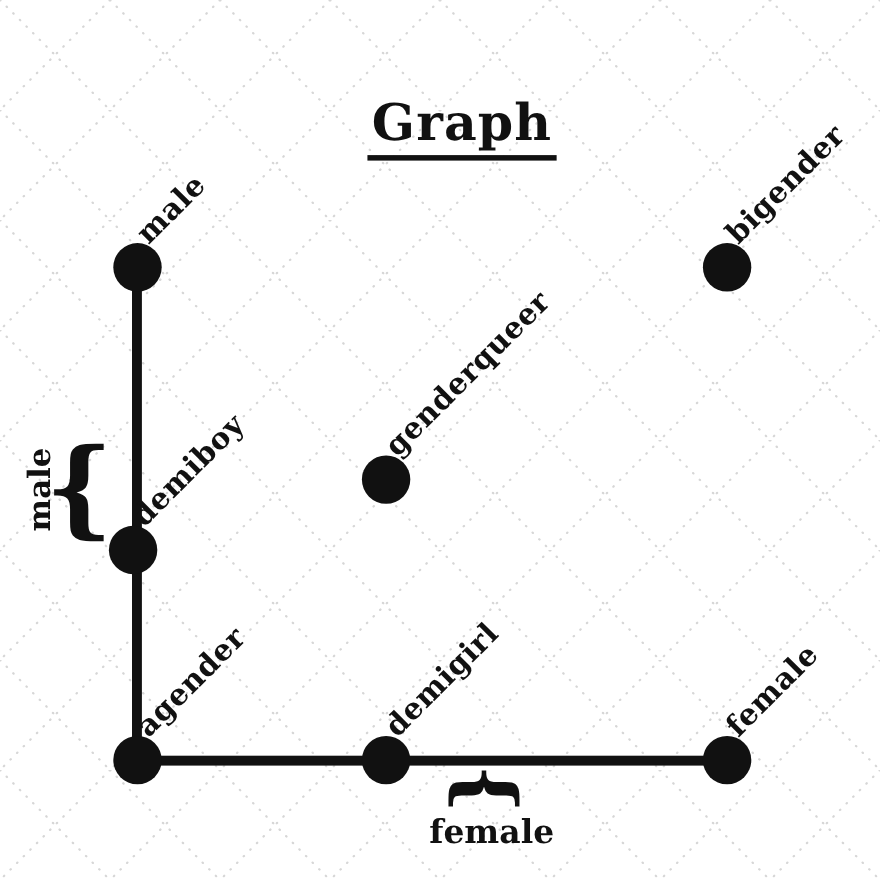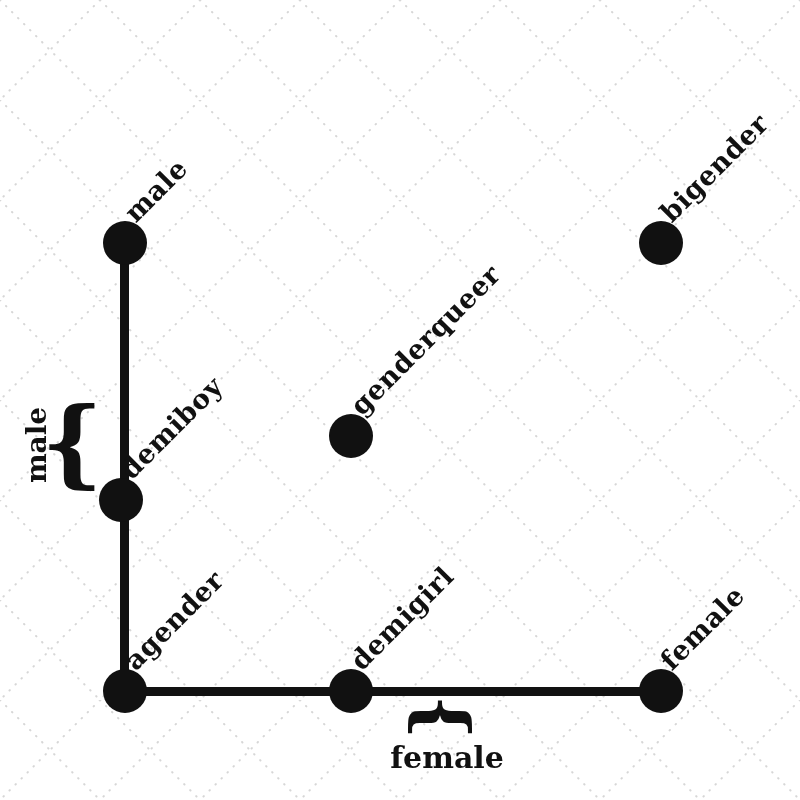--- a/index.html
+++ b/index.html
@@ -100,20 +100,21 @@
   <svg class="bg-svg" width="800" height="800" aria-hidden="true">
     <defs>
       <pattern id="diamondDots" width="100" height="100" patternUnits="userSpaceOnUse">
         <path d="M0 0 L100 100" stroke="#d6d6d6" stroke-width="2" stroke-linecap="round" stroke-dasharray="0.5 8" fill="none"></path>
         <path d="M100 0 L0 100" stroke="#d6d6d6" stroke-width="2" stroke-linecap="round" stroke-dasharray="0.5 8" fill="none"></path>
       </pattern>
     </defs>
     <rect x="0" y="0" width="800" height="800" fill="url(#diamondDots)"></rect>
   </svg>
 
+  <div class="graph-title">Graph</div>
 
   <div class="edge edge-vertical"></div>
   <div class="edge edge-horizontal"></div>
 
   <div class="node node-male">
     <span class="dot"></span>
     <span class="node-label">male</span>
   </div>
 
   <div class="node node-bigender">

